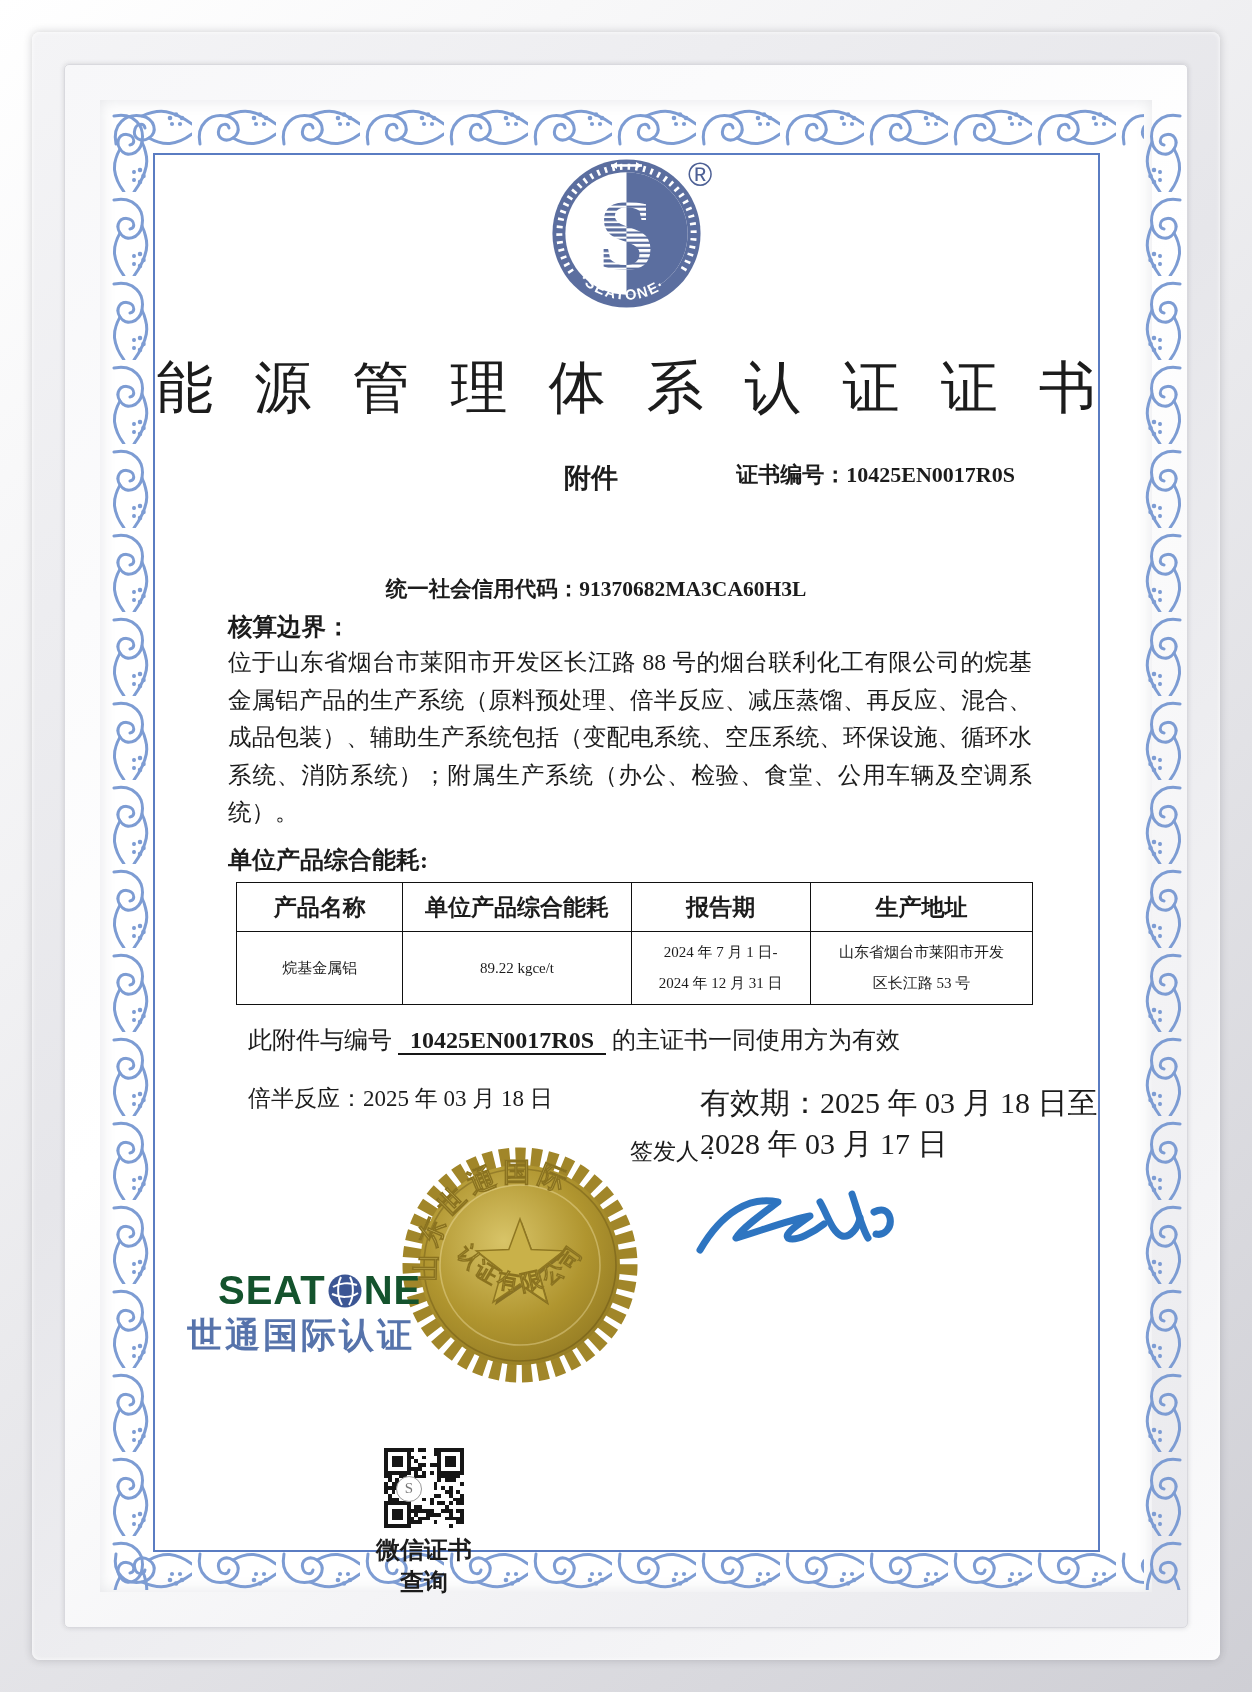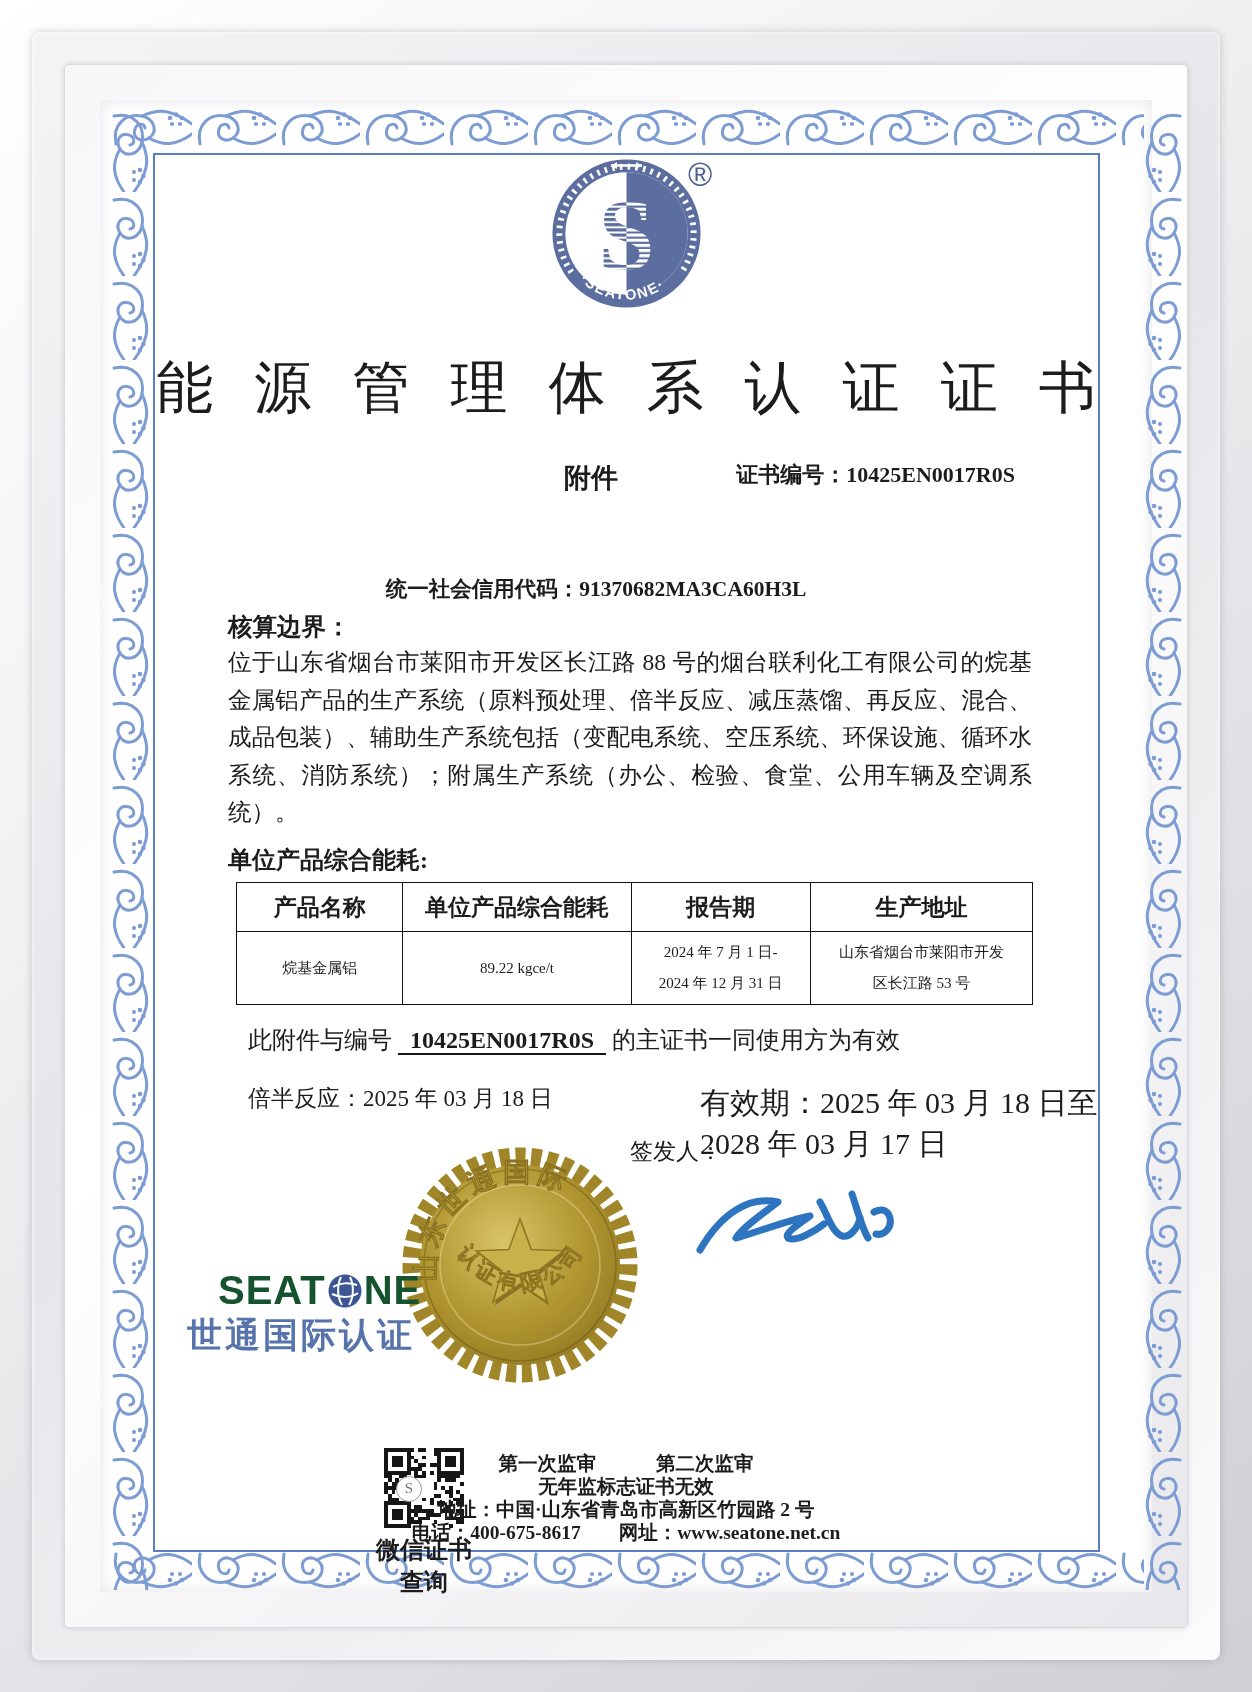--- a/index.html
+++ b/index.html
@@ -671,21 +671,15 @@
           <i></i>
           <i class="on"></i>
           <i></i>
           <i></i>
           <i></i>
         </div>
       <div class="qr-logo">S</div>
       <div class="qr-cap">微信证书查询</div>
     </div>
 
-    <div class="abs footer">
-      <div class="f-row"><span>第一次监审</span><span class="f-gap"></span><span>第二次监审</span></div>
-      <div class="f-row">无年监标志证书无效</div>
-      <div class="f-row">地址：中国·山东省青岛市高新区竹园路 2 号</div>
-      <div class="f-row"><span>电话：</span><span>400-675-8617</span><span class="f-gap2"></span><span>网址：</span><span>www.seatone.net.cn</span></div>
-    </div>
 
   </div>
 </div>
 
 </body></html>

